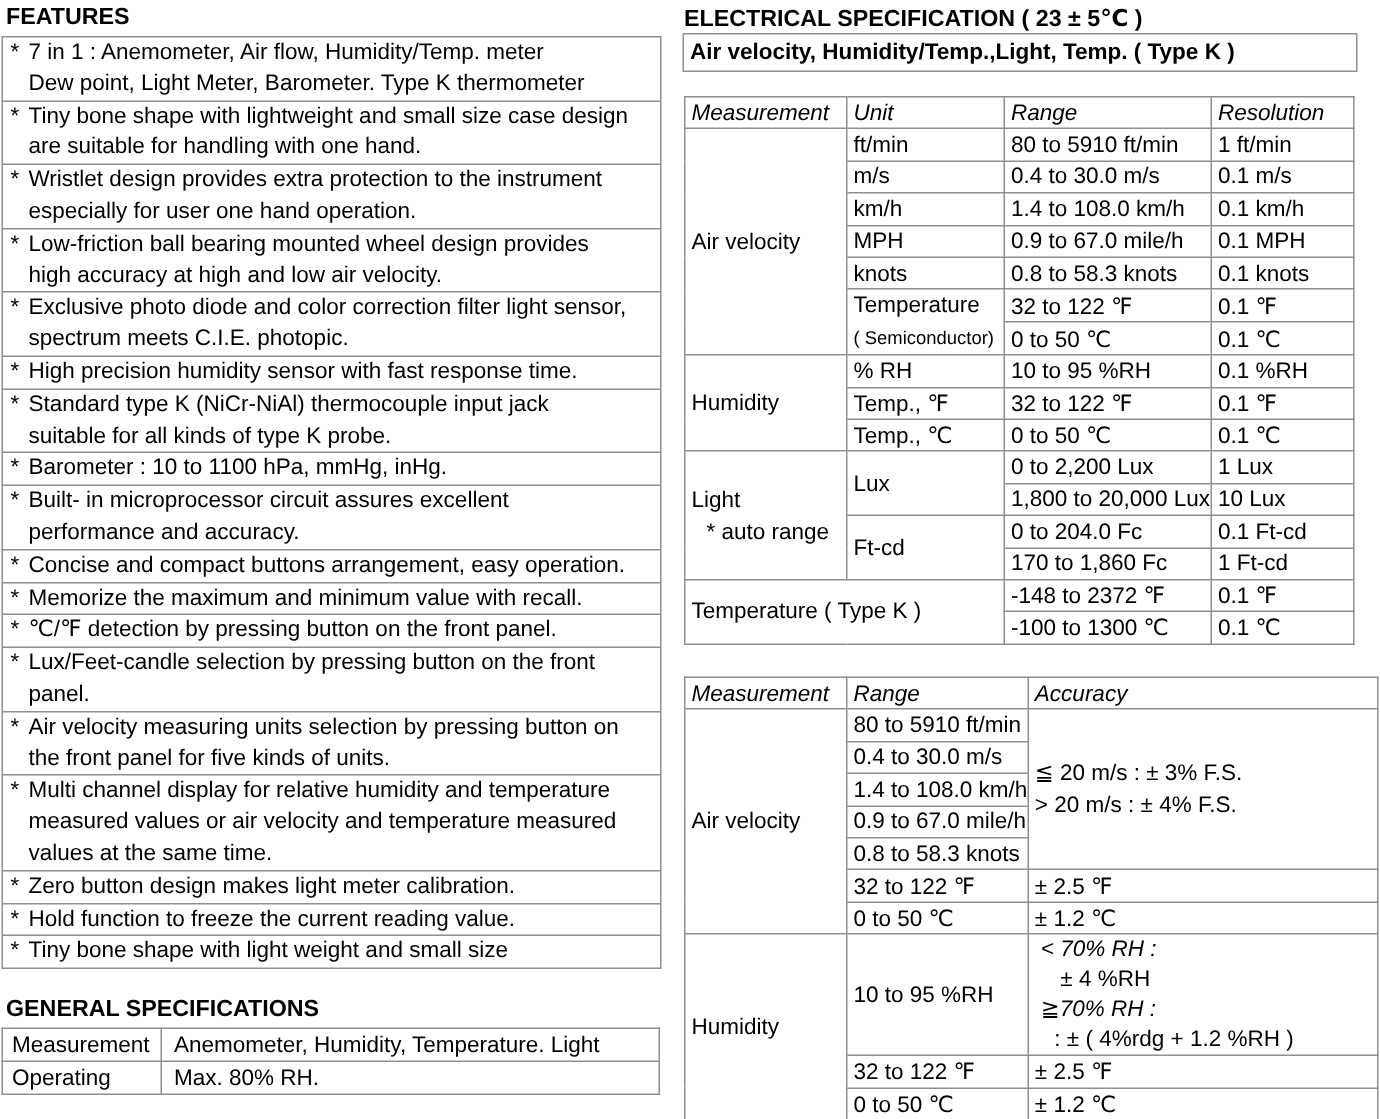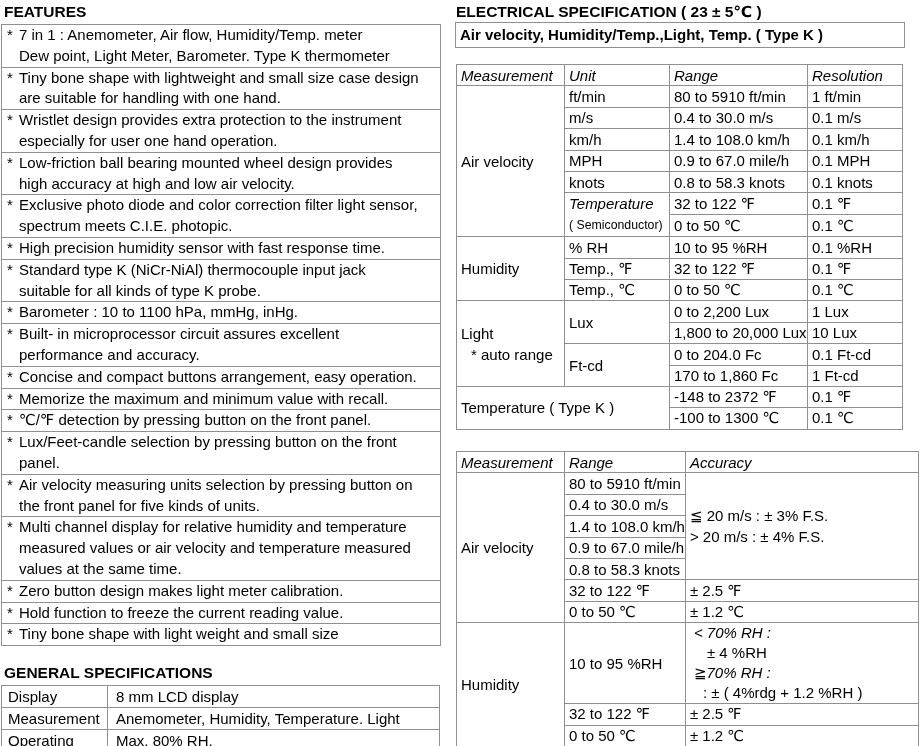--- a/index.html
+++ b/index.html
@@ -30,21 +30,21 @@
     white-space:nowrap;overflow:hidden;
   }
   tr.hdr td{font-style:italic;}
   tr.hdr{height:23px;}
   table.grid tr{height:21.4px;}
   td.meas{padding-left:3px;vertical-align:top;line-height:21px;}
   td.unit{padding-left:6px;}
   td.vtop{vertical-align:top;line-height:21px;}
   td.ind{padding-left:12px;margin-top:33px;}
   .semi{font-size:12.3px;line-height:21.4px;}
-  .l21{line-height:21.4px;font-style:italic;}
+  .l21{line-height:21.4px;}
   .auto-note{padding-left:10px;}
   
   td.accmid{padding-left:6px;margin-left:24px;}
   td.accmid div{line-height:21.4px;}
   tr.bigrow{height:80px;}
   tr.r22{height:22px;}
   td.hacc{padding-left:0;line-height:20px;white-space:pre-wrap;}
   td.hacc div{line-height:20px;}
   .it{font-style:italic;}
   .pl3{padding-left:3px;}
@@ -154,24 +154,20 @@
 </div>
 
 <div class="abs sec-title" style="left:4px;top:664px;">GENERAL SPECIFICATIONS</div>
 
 <table class="grid" id="general-table">
   <colgroup>
       <col style="width:106px">
       <col style="width:332px">
     </colgroup>
   <tbody>
-    <tr>
-      <td>Display</td>
-      <td class="gval">8 mm LCD display</td>
-    </tr>
     <tr>
       <td>Measurement</td>
       <td class="gval">Anemometer, Humidity, Temperature. Light</td>
     </tr>
     <tr>
       <td>Operating</td>
       <td class="gval">Max. 80% RH.</td>
     </tr>
   </tbody>
 </table>

